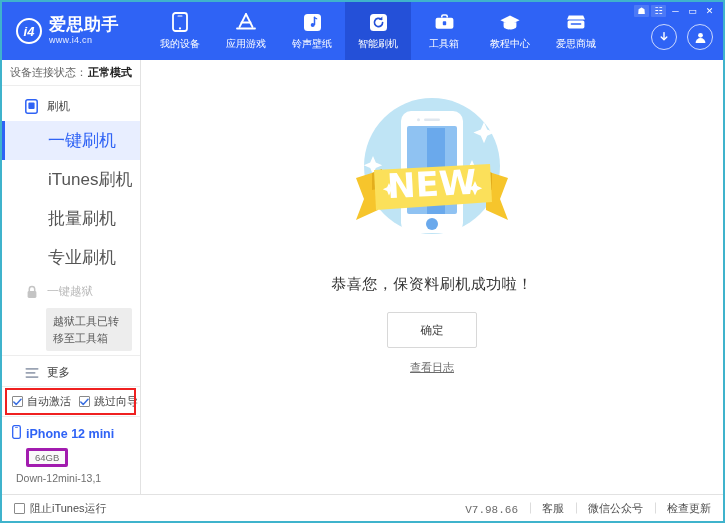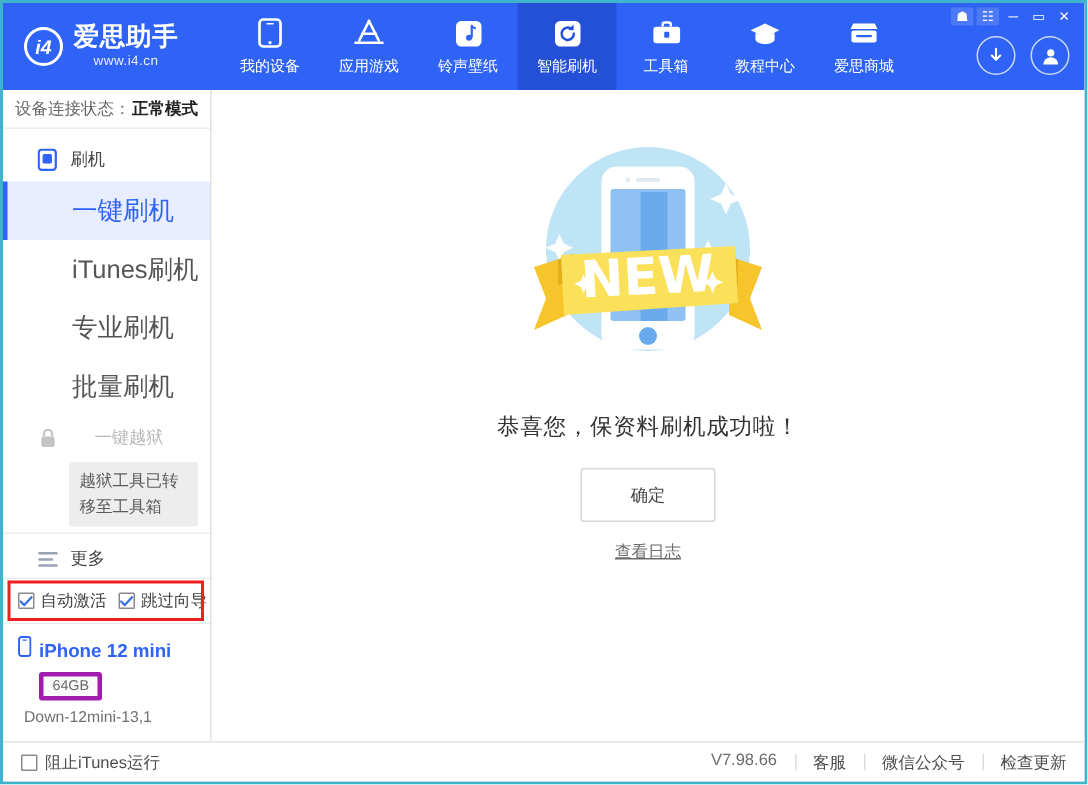--- a/index.html
+++ b/index.html
@@ -53,21 +53,20 @@
     color: #ffffff;
     font-size: 17px;
     font-weight: bold;
     letter-spacing: 0.5px;
   }
   .logo-url {
     color: #e6ecff;
     font-size: 9px;
     letter-spacing: 0.3px;
     margin-top: 2px;
-    text-align: center;
   }
 
   .navtabs { display: flex; align-items: stretch; height: 58px; margin-left: 12px; }
   .navtab {
     width: 66px;
     height: 58px;
     display: flex;
     flex-direction: column;
     align-items: center;
     justify-content: center;
@@ -161,21 +160,21 @@
     background: #e8eeff;
     color: #2f63f5;
   }
   .side-item.active::before {
     content: "";
     position: absolute; left: 0; top: 0; bottom: 0;
     width: 3px; background: #2f63f5;
   }
 
   .lock-row {
-    display: flex; align-items: center; gap: 24px;
+    display: flex; align-items: center; gap: 8px;
     padding: 7px 0 7px 22px;
     font-size: 11.5px;
     color: #b8b8b8;
   }
   .lock-row .gi { width: 15px; height: 15px; display:flex; align-items:center; justify-content:center; flex:0 0 15px; }
 
   .tooltip-box {
     margin: 2px 8px 4px 44px;
     background: #ededed;
     color: #5c5c5c;
@@ -288,21 +287,21 @@
   .footer {
     height: 27px;
     flex: 0 0 27px;
     border-top: 1px solid #e2e2e2;
     background: #ffffff;
     display: flex;
     align-items: center;
     padding: 0 12px;
   }
   .footer-left { display: flex; align-items: center; gap: 5px; font-size: 11px; color: #4d4d4d; cursor: pointer; }
-  .footer-right { margin-left: auto; display: flex; align-items: flex-start; font-size: 11px; color: #4d4d4d; }
+  .footer-right { margin-left: auto; display: flex; align-items: flex-end; font-size: 11px; color: #4d4d4d; font-family: Liberation Mono, monospace; }
   .footer-right .ver { color: #6b6b6b; padding: 0 12px; }
   .footer-right .flink { padding: 0 12px; cursor: pointer; position: relative; }
   .footer-right .flink + .flink::before,
   .footer-right .ver + .flink::before {
     content: "";
     position: absolute; left: 0; top: 50%;
     transform: translateY(-50%);
     width: 1px; height: 11px; background: #dcdcdc;
   }
   .footer-right .flink:last-child { padding-right: 0; }
@@ -450,24 +449,24 @@
           <span>刷机</span>
         </div>
 
         <div class="side-item active">
           <span>一键刷机</span>
         </div>
         <div class="side-item">
           <span>iTunes刷机</span>
         </div>
         <div class="side-item">
+          <span>批量刷机</span>
+        </div>
+        <div class="side-item">
           <span>专业刷机</span>
-        </div>
-        <div class="side-item">
-          <span>批量刷机</span>
         </div>
 
         <div class="lock-row">
           <span class="gi">
             <svg width="12" height="14" viewBox="0 0 12 14">
                 <path d="M3.3 6 L3.3 4.1 a2.7 2.7 0 0 1 5.4 0 L8.7 6" fill="none" stroke="#c4c4c4" stroke-width="1.5"></path>
                 <rect x="1.6" y="6" width="8.8" height="7" rx="1.4" fill="#c4c4c4"></rect>
               </svg>
           </span>
           <span>一键越狱</span>

